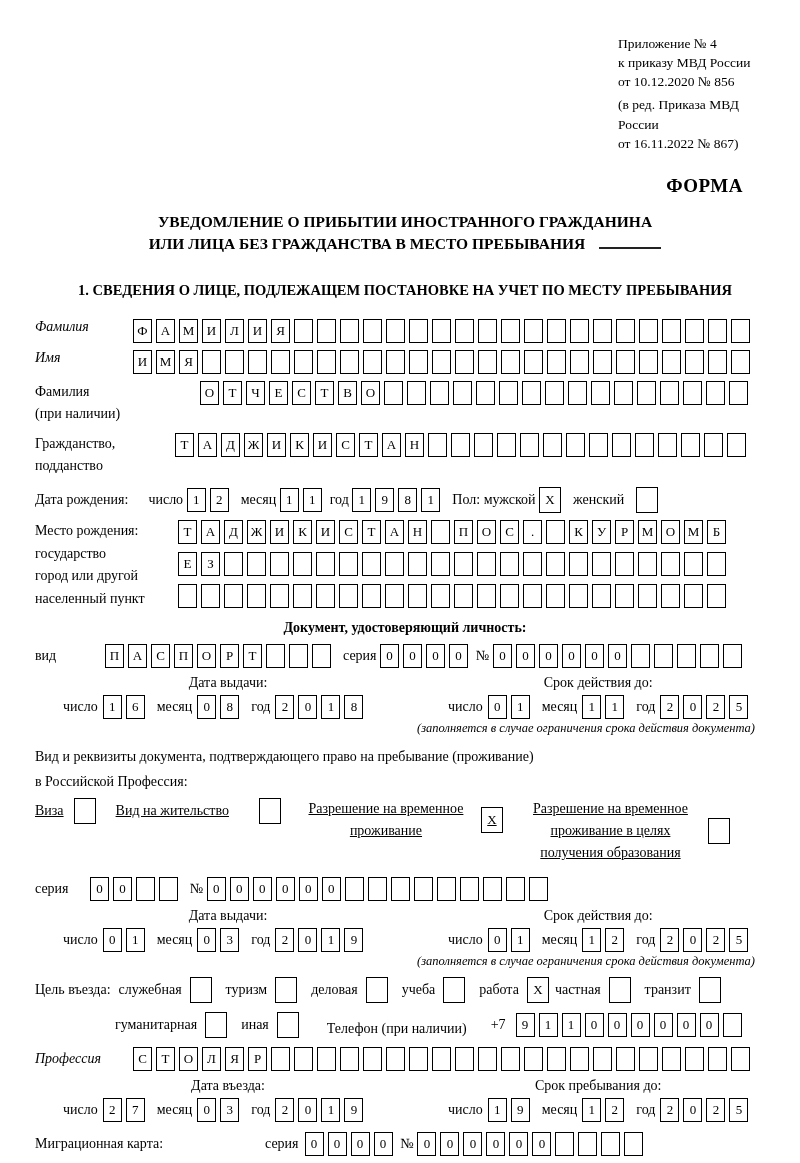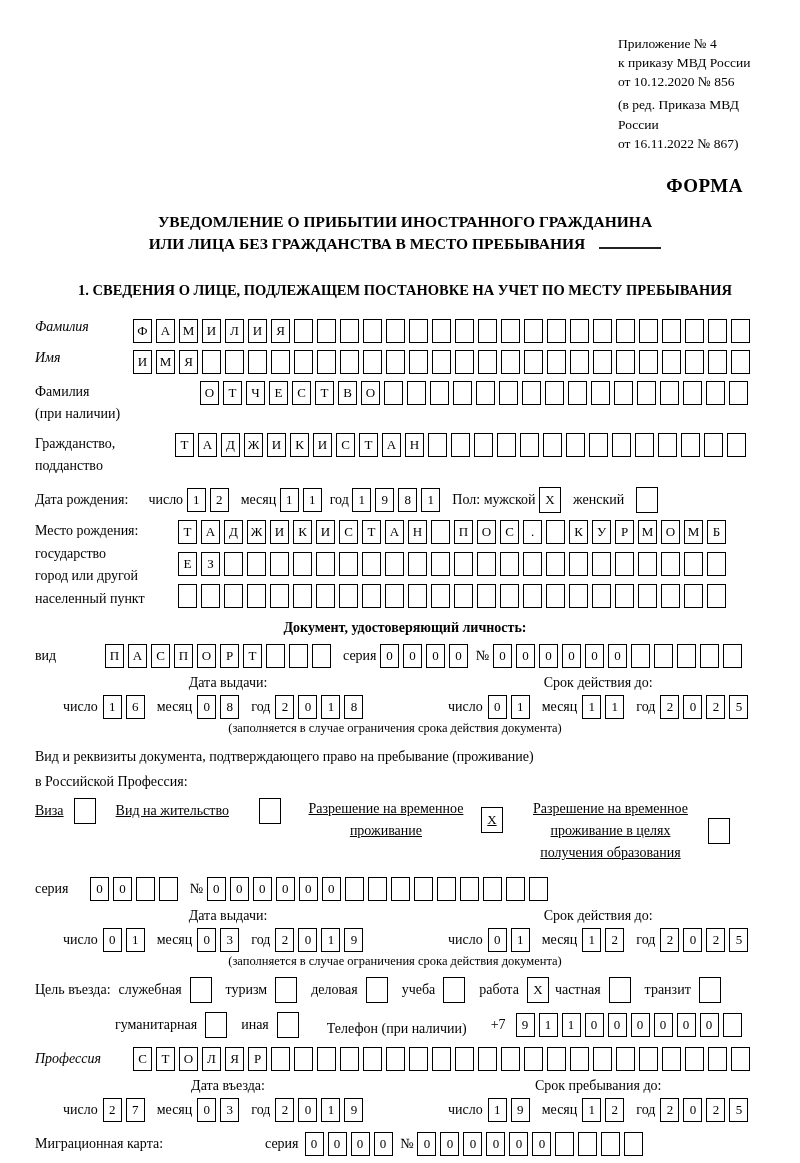--- a/index.html
+++ b/index.html
@@ -35,21 +35,21 @@
   .doc-heading{font-weight:bold;text-align:center;font-size:14px;margin:10px 0 8px 0;}
 
   
   .dates{display:flex;align-items:flex-start;margin-bottom:2px;}
   .dcol-l{margin-left:28px;width:330px;flex:0 0 auto;}
   .dcol-r{margin-left:55px;flex:0 0 auto;}
   .dtitle{text-align:center;margin-bottom:4px;}
   .dline{display:flex;align-items:center;}
   .dline .dl{margin-right:5px;}
   .dline .dg{margin-left:12px;margin-right:5px;}
-  .small-note{font-size:12.5px;text-align:center;padding-right:20px;margin-top:2px;margin-bottom:8px;}
+  .small-note{font-size:12.5px;text-align:right;padding-right:20px;margin-top:2px;margin-bottom:8px;font-style:italic;}
 
   .plain{line-height:1.8;}
 
   
   .permit-row{display:flex;align-items:flex-start;margin:4px 0 14px 0;}
   .pitem{display:flex;align-items:center;text-decoration:underline;}
   .pitem .plabel{margin-right:10px;}
   .pcenter{text-align:center;line-height:1.55;}
 
   .purpose-row{display:flex;align-items:center;margin-bottom:9px;}

